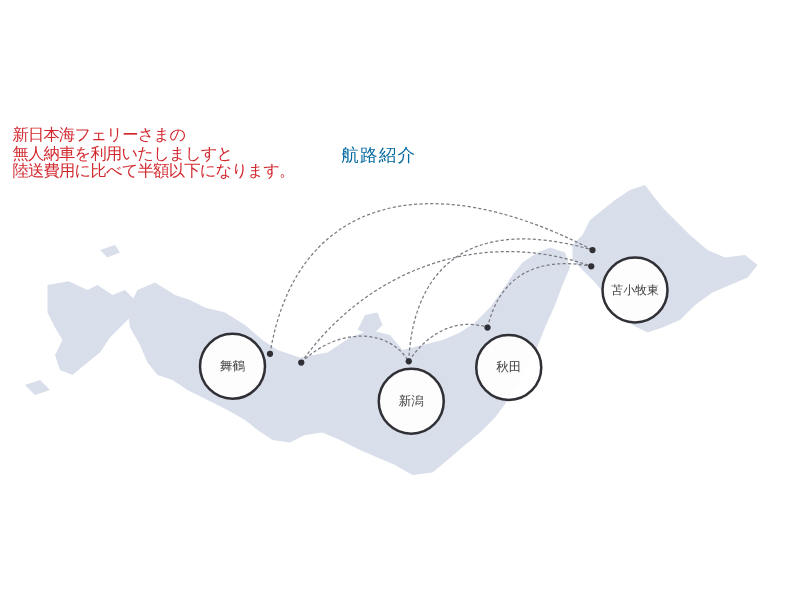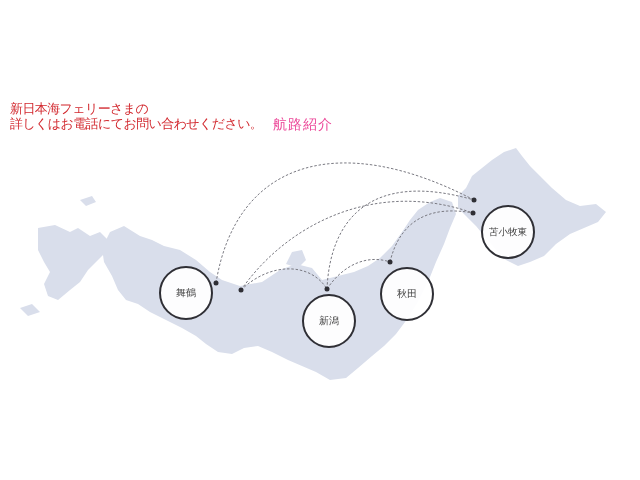--- a/index.html
+++ b/index.html
@@ -9,21 +9,21 @@
     }
     #stage { position: absolute; left: 0; top: 0; width: 640px; height: 396px; }
     .notice {
       position: absolute; left: 10px; top: 102px;
       color: #d2282e; font-size: 13px; line-height: 14.5px; letter-spacing: -0.6px;
       font-family: "DejaVu Serif", "Liberation Serif", serif; white-space: nowrap;
     }
     .notice div { margin: 0; }
     .title {
       position: absolute; left: 273px; top: 116px;
-      font-size: 14px; color: #ec4899; letter-spacing: 1px;
+      font-size: 14px; color: #0369a1; letter-spacing: 1px;
       font-family: "DejaVu Serif", "Liberation Serif", serif;
     }
     .port {
       position: absolute; width: 54px; height: 54px; border-radius: 50%;
       border: 2px solid #2f2f35; background: rgba(255,255,255,0.94);
       display: flex; align-items: center; justify-content: center;
       font-size: 10px; color: #3c3c3c; box-sizing: border-box;
       font-family: "DejaVu Serif", "Liberation Serif", serif; cursor: pointer;
     }
     svg { position: absolute; left: 0; top: 0; }
@@ -65,21 +65,22 @@
       <circle cx="241" cy="290" r="2.5"></circle>
       <circle cx="327" cy="289" r="2.5"></circle>
       <circle cx="390" cy="262" r="2.5"></circle>
       <circle cx="474" cy="200" r="2.5"></circle>
       <circle cx="473" cy="213" r="2.5"></circle>
     </g>
   </svg>
 
   <div class="notice">
     <div>新日本海フェリーさまの</div>
-    <div>詳しくはお電話にてお問い合わせください。</div>
+    <div>無人納車を利用いたしましすと</div>
+    <div>陸送費用に比べて半額以下になります。</div>
   </div>
 
   <div class="title">航路紹介</div>
 
   <div class="port" style="left:481px; top:205px; font-size:9.5px;">
     <span>苫小牧東</span>
   </div>
   <div class="port" style="left:159px; top:266px;text-align:right;">
     <span>舞鶴</span>
   </div>

